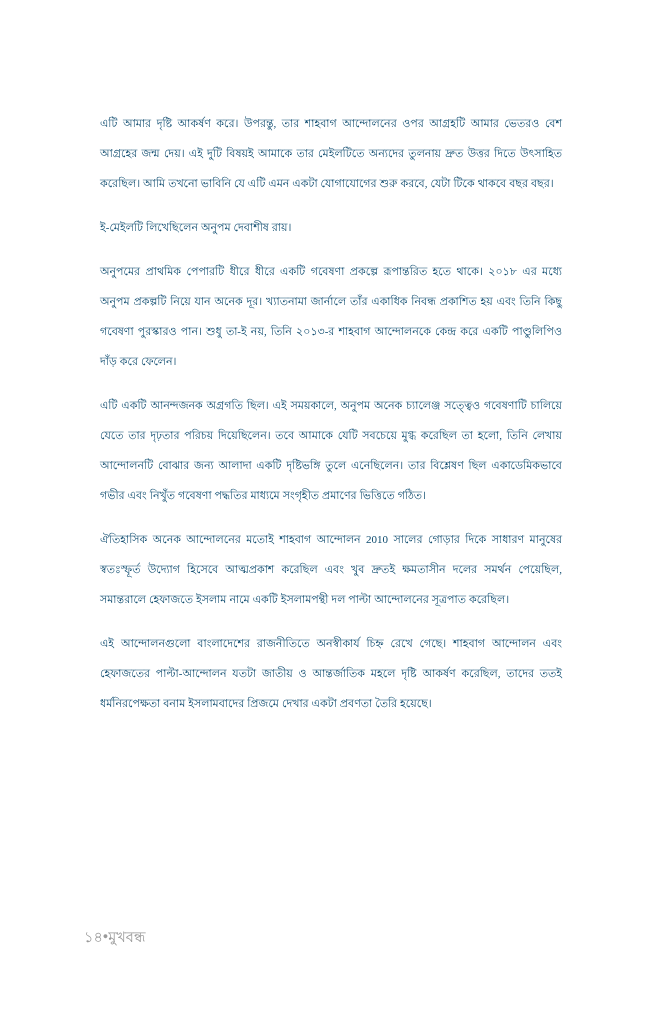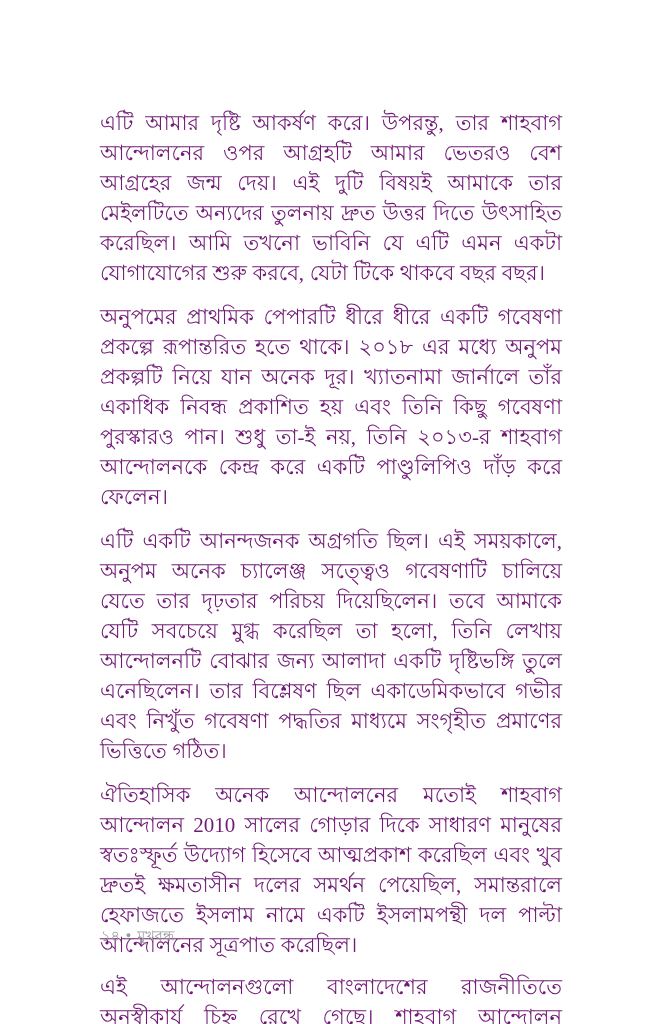--- a/index.html
+++ b/index.html
@@ -20,62 +20,61 @@
 
   .text-block {
     position: absolute;
     left: 100px;
     top: 108px;
     width: 462px;
   }
 
   .para {
     font-family: "Liberation Serif", "DejaVu Serif", serif;
-    font-size: 21px;
+    font-size: 11px;
     line-height: 30px;
-    color: #701a75;
+    color: #0c4a6e;
     text-align: justify;
     text-justify: inter-word;
     margin: 0 0 14px 0;
     word-spacing: 0.02em;
     -webkit-font-smoothing: antialiased;
   }
 
   .para:last-child {
     margin-bottom: 12px;
-    font-family: Liberation Mono, monospace;
   }
 
   .footer {
     position: absolute;
-    left: 101px;
+    left: 84px;
     top: 930px;
     display: flex;
     align-items: center;
-    gap: 6px;
-    font-family: Liberation Mono, monospace;
+    font-family: Liberation Serif, serif;
     font-size: 14.5px;
     color: #9a9a9a;
     line-height: 1;
   }
 
   .footer-sep {
     font-size: 9px;
     line-height: 1;
     position: relative;
     top: -1px;
   }
 </style>
 </head>
 <body>
 
 <div class="page">
 
   <div class="text-block">
     <p class="para">এটি আমার দৃষ্টি আকর্ষণ করে। উপরন্তু, তার শাহবাগ আন্দোলনের ওপর আগ্রহটি আমার ভেতরও বেশ আগ্রহের জন্ম দেয়। এই দুটি বিষয়ই আমাকে তার মেইলটিতে অন্যদের তুলনায় দ্রুত উত্তর দিতে উৎসাহিত করেছিল। আমি তখনো ভাবিনি যে এটি এমন একটা যোগাযোগের শুরু করবে, যেটা টিকে থাকবে বছর বছর।</p>
+    <p class="para">ই-মেইলটি লিখেছিলেন অনুপম দেবাশীষ রায়।</p>
     <p class="para">অনুপমের প্রাথমিক পেপারটি ধীরে ধীরে একটি গবেষণা প্রকল্পে রূপান্তরিত হতে থাকে। ২০১৮ এর মধ্যে অনুপম প্রকল্পটি নিয়ে যান অনেক দূর। খ্যাতনামা জার্নালে তাঁর একাধিক নিবন্ধ প্রকাশিত হয় এবং তিনি কিছু গবেষণা পুরস্কারও পান। শুধু তা-ই নয়, তিনি ২০১৩-র শাহবাগ আন্দোলনকে কেন্দ্র করে একটি পাণ্ডুলিপিও দাঁড় করে ফেলেন।</p>
     <p class="para">এটি একটি আনন্দজনক অগ্রগতি ছিল। এই সময়কালে, অনুপম অনেক চ্যালেঞ্জ সত্ত্বেও গবেষণাটি চালিয়ে যেতে তার দৃঢ়তার পরিচয় দিয়েছিলেন। তবে আমাকে যেটি সবচেয়ে মুগ্ধ করেছিল তা হলো, তিনি লেখায় আন্দোলনটি বোঝার জন্য আলাদা একটি দৃষ্টিভঙ্গি তুলে এনেছিলেন। তার বিশ্লেষণ ছিল একাডেমিকভাবে গভীর এবং নিখুঁত গবেষণা পদ্ধতির মাধ্যমে সংগৃহীত প্রমাণের ভিত্তিতে গঠিত।</p>
     <p class="para">ঐতিহাসিক অনেক আন্দোলনের মতোই শাহবাগ আন্দোলন 2010 সালের গোড়ার দিকে সাধারণ মানুষের স্বতঃস্ফূর্ত উদ্যোগ হিসেবে আত্মপ্রকাশ করেছিল এবং খুব দ্রুতই ক্ষমতাসীন দলের সমর্থন পেয়েছিল, সমান্তরালে হেফাজতে ইসলাম নামে একটি ইসলামপন্থী দল পাল্টা আন্দোলনের সূত্রপাত করেছিল।</p>
     <p class="para">এই আন্দোলনগুলো বাংলাদেশের রাজনীতিতে অনস্বীকার্য চিহ্ন রেখে গেছে। শাহবাগ আন্দোলন এবং হেফাজতের পাল্টা-আন্দোলন যতটা জাতীয় ও আন্তর্জাতিক মহলে দৃষ্টি আকর্ষণ করেছিল, তাদের ততই ধর্মনিরপেক্ষতা বনাম ইসলামবাদের প্রিজমে দেখার একটা প্রবণতা তৈরি হয়েছে।</p>
   </div>
 
   <div class="footer">
     <span>১৪</span>
     <span class="footer-sep">●</span>
     <span>মুখবন্ধ</span>

